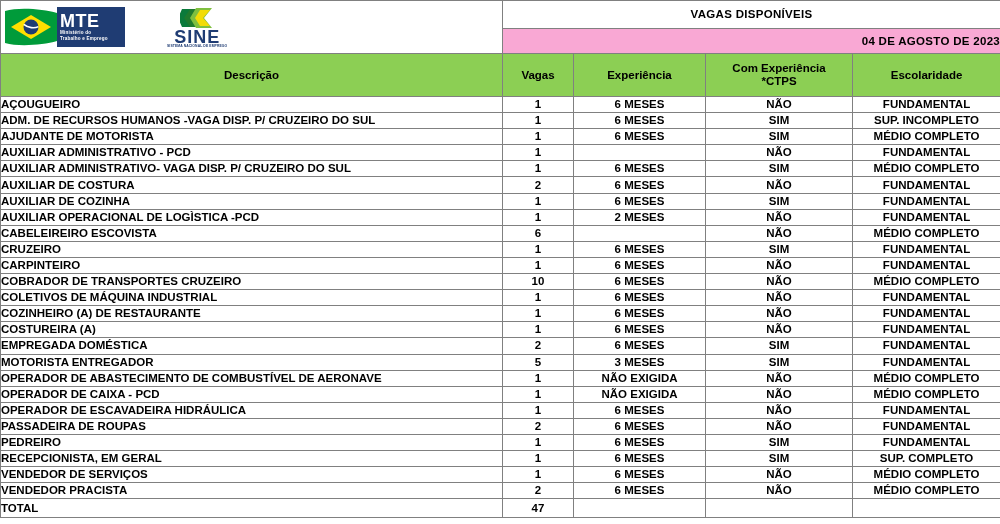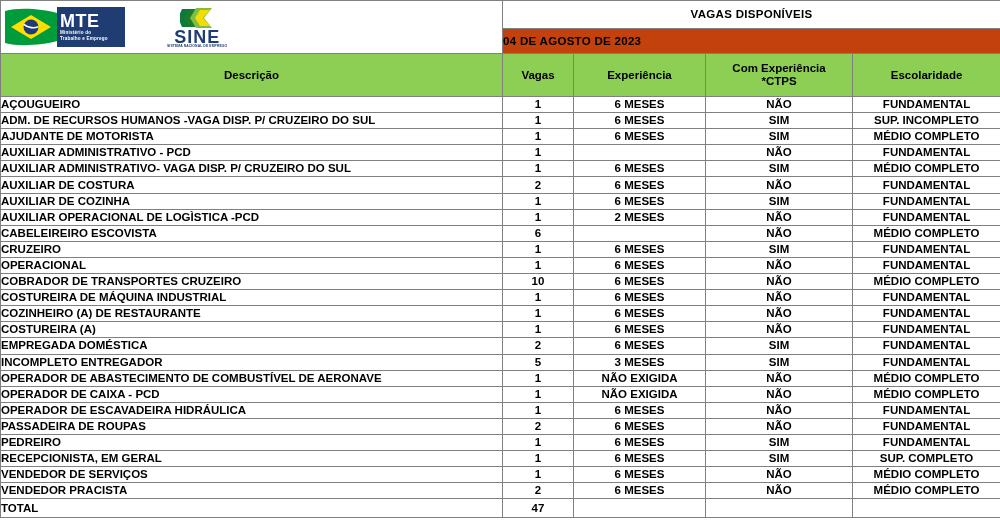--- a/index.html
+++ b/index.html
@@ -117,22 +117,22 @@
 
   .title-cell {
     background: #ffffff;
     text-align: center;
     height: 27px;
     font-size: 14.5px;
     font-weight: bold;
     letter-spacing: 0.3px;
   }
   .date-cell {
-    background: #c2410c;
-    text-align: left;
+    background: #f9a8d4;
+    text-align: right;
     height: 25px;
     font-size: 14.5px;
     font-weight: bold;
     letter-spacing: 0.3px;
   }
 
   
   .colhead td {
     background: #8CCF54;
     text-align: center;
@@ -295,35 +295,35 @@
           <td class="c-esc">MÉDIO COMPLETO</td>
         </tr>
         <tr class="datarow">
           <td class="c-desc">CRUZEIRO</td>
           <td class="c-vagas">1</td>
           <td class="c-exp">6 MESES</td>
           <td class="c-ctps">SIM</td>
           <td class="c-esc">FUNDAMENTAL</td>
         </tr>
         <tr class="datarow">
-          <td class="c-desc">OPERACIONAL</td>
+          <td class="c-desc">CARPINTEIRO</td>
           <td class="c-vagas">1</td>
           <td class="c-exp">6 MESES</td>
           <td class="c-ctps">NÃO</td>
           <td class="c-esc">FUNDAMENTAL</td>
         </tr>
         <tr class="datarow">
           <td class="c-desc">COBRADOR DE TRANSPORTES CRUZEIRO</td>
           <td class="c-vagas">10</td>
           <td class="c-exp">6 MESES</td>
           <td class="c-ctps">NÃO</td>
           <td class="c-esc">MÉDIO COMPLETO</td>
         </tr>
         <tr class="datarow">
-          <td class="c-desc">COSTUREIRA DE MÁQUINA INDUSTRIAL</td>
+          <td class="c-desc">COLETIVOS DE MÁQUINA INDUSTRIAL</td>
           <td class="c-vagas">1</td>
           <td class="c-exp">6 MESES</td>
           <td class="c-ctps">NÃO</td>
           <td class="c-esc">FUNDAMENTAL</td>
         </tr>
         <tr class="datarow">
           <td class="c-desc">COZINHEIRO (A) DE RESTAURANTE</td>
           <td class="c-vagas">1</td>
           <td class="c-exp">6 MESES</td>
           <td class="c-ctps">NÃO</td>
@@ -337,21 +337,21 @@
           <td class="c-esc">FUNDAMENTAL</td>
         </tr>
         <tr class="datarow">
           <td class="c-desc">EMPREGADA DOMÉSTICA</td>
           <td class="c-vagas">2</td>
           <td class="c-exp">6 MESES</td>
           <td class="c-ctps">SIM</td>
           <td class="c-esc">FUNDAMENTAL</td>
         </tr>
         <tr class="datarow">
-          <td class="c-desc">INCOMPLETO ENTREGADOR</td>
+          <td class="c-desc">MOTORISTA ENTREGADOR</td>
           <td class="c-vagas">5</td>
           <td class="c-exp">3 MESES</td>
           <td class="c-ctps">SIM</td>
           <td class="c-esc">FUNDAMENTAL</td>
         </tr>
         <tr class="datarow">
           <td class="c-desc">OPERADOR DE ABASTECIMENTO DE COMBUSTÍVEL DE AERONAVE</td>
           <td class="c-vagas">1</td>
           <td class="c-exp">NÃO EXIGIDA</td>
           <td class="c-ctps">NÃO</td>

